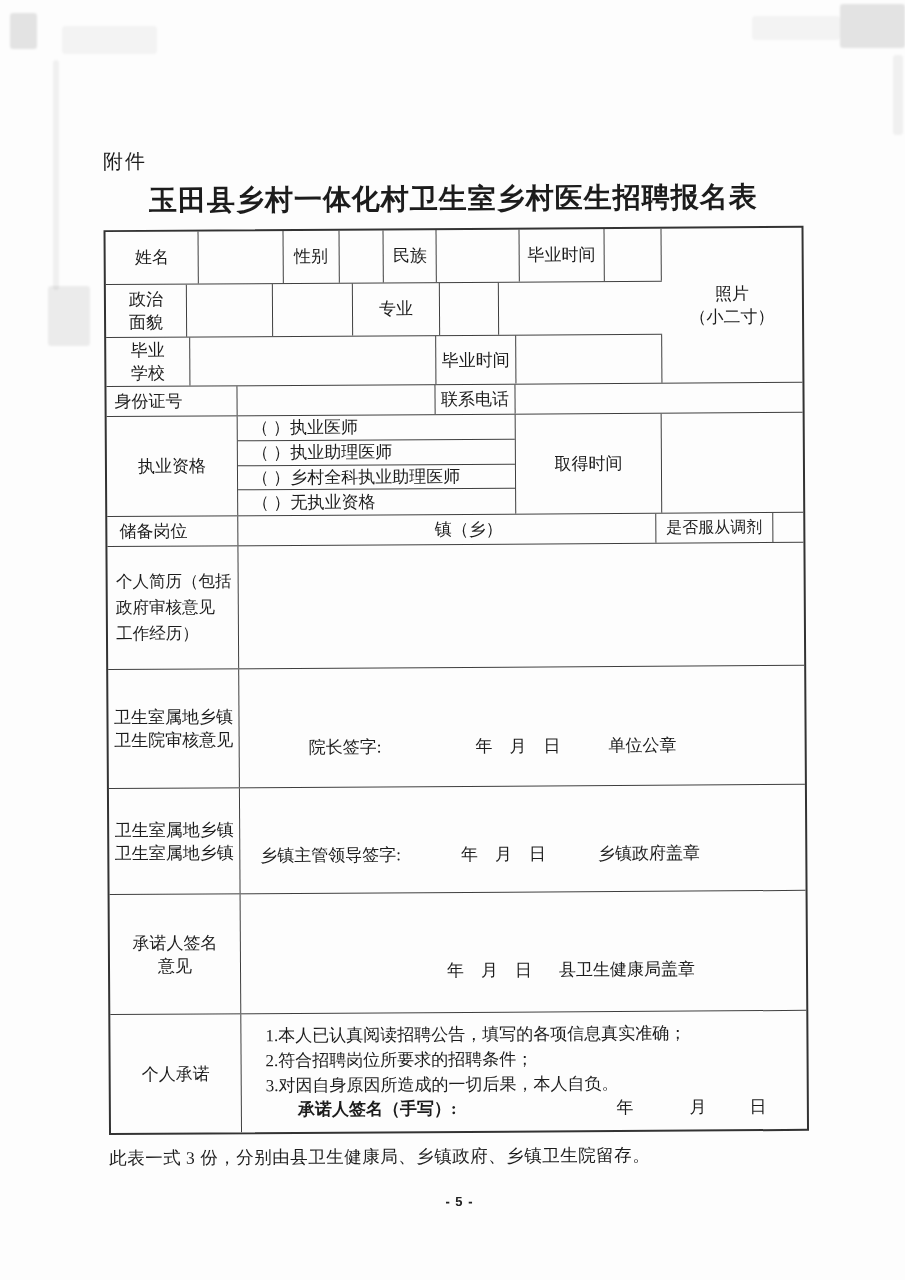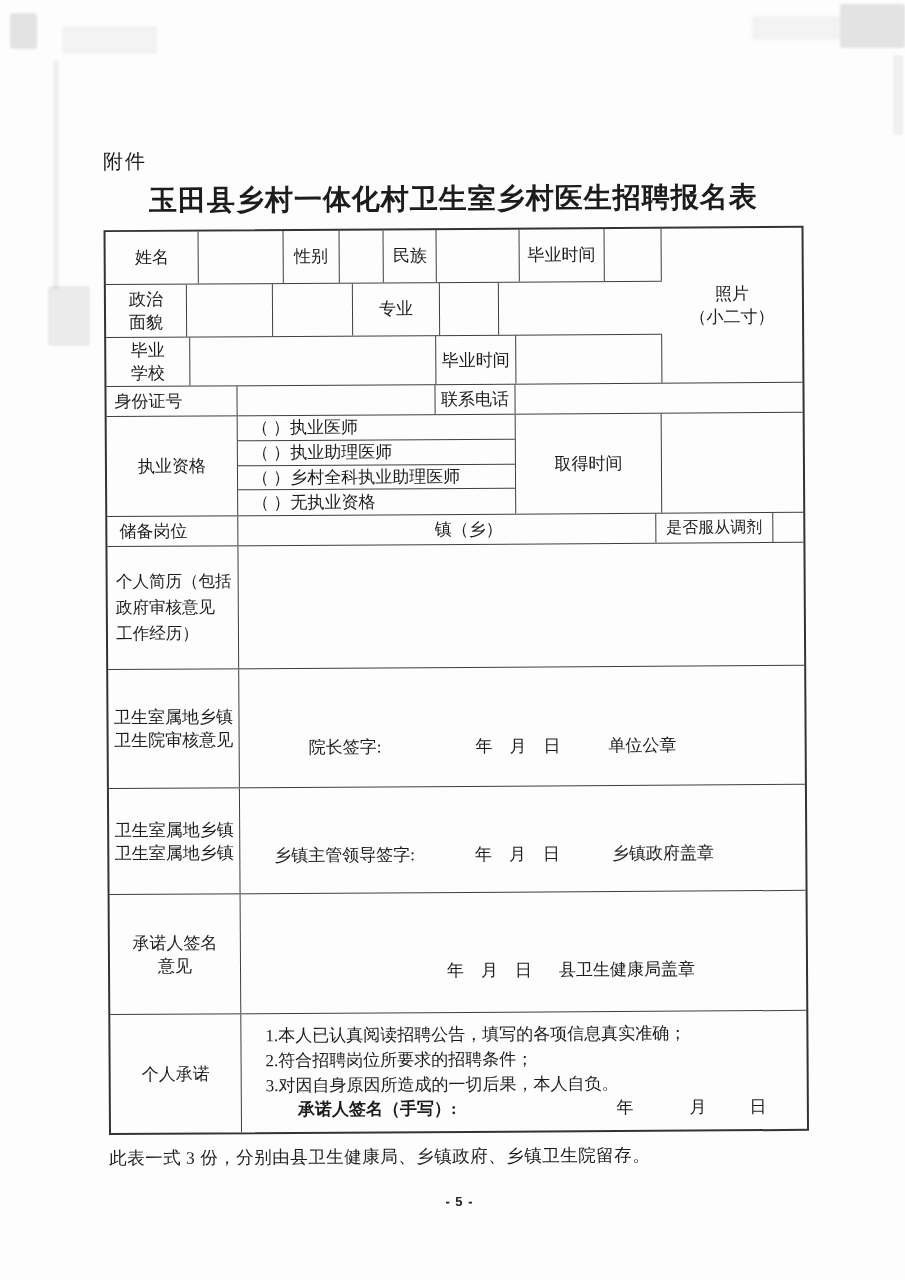--- a/index.html
+++ b/index.html
@@ -171,21 +171,21 @@
       </div>
     </div>
 
     <div class="band" style="height:106px;">
       <div class="c two-line" style="width:131px;">
         <span>卫生室属地乡镇</span>
         <span>卫生室属地乡镇</span>
       </div>
       <div class="c nr sigzone" style="width:565px;align-items:stretch;padding-bottom:26px;">
         <div class="sigline">
-          <span style="margin-left:34px;">乡镇主管领导签字:</span>
+          <span style="margin-left:20px;">乡镇主管领导签字:</span>
           <span style="margin-left:60px;">年　月　日</span>
           <span style="margin-left:52px;">乡镇政府盖章</span>
         </div>
       </div>
     </div>
 
     <div class="band" style="height:120px;">
       <div class="c two-line" style="width:131px;">
         <span>承诺人签名</span>
         <span>意见</span>

